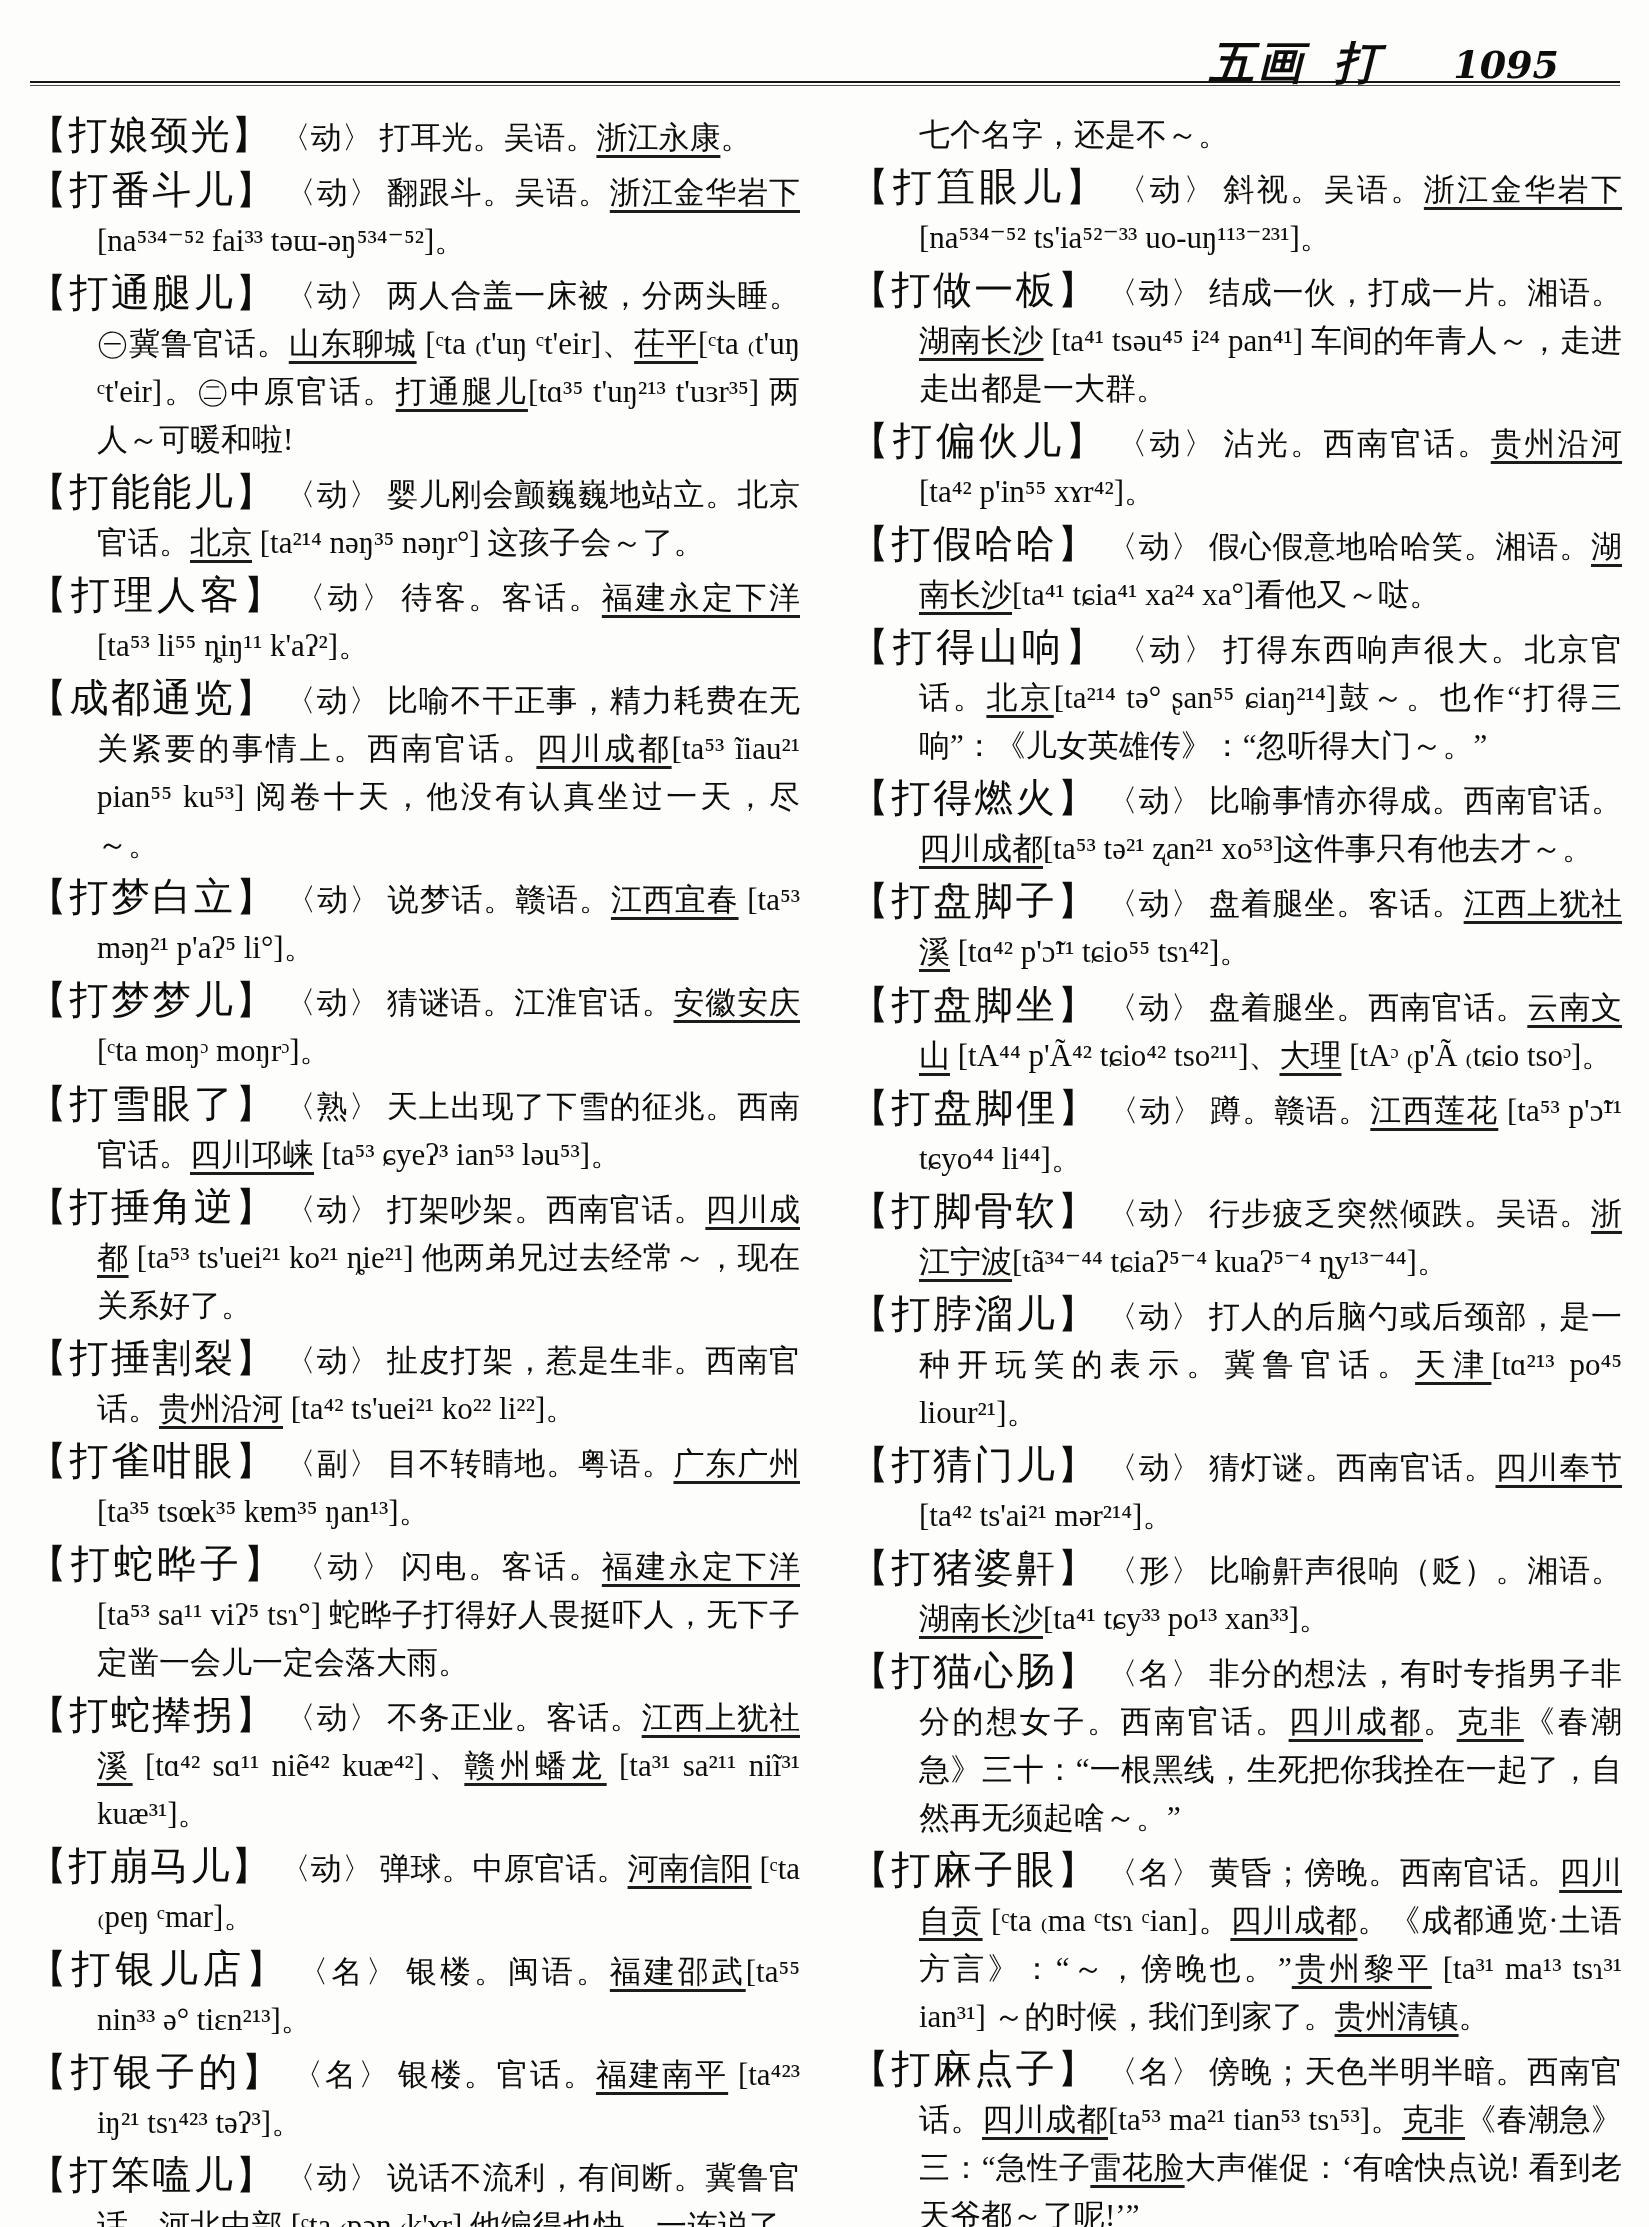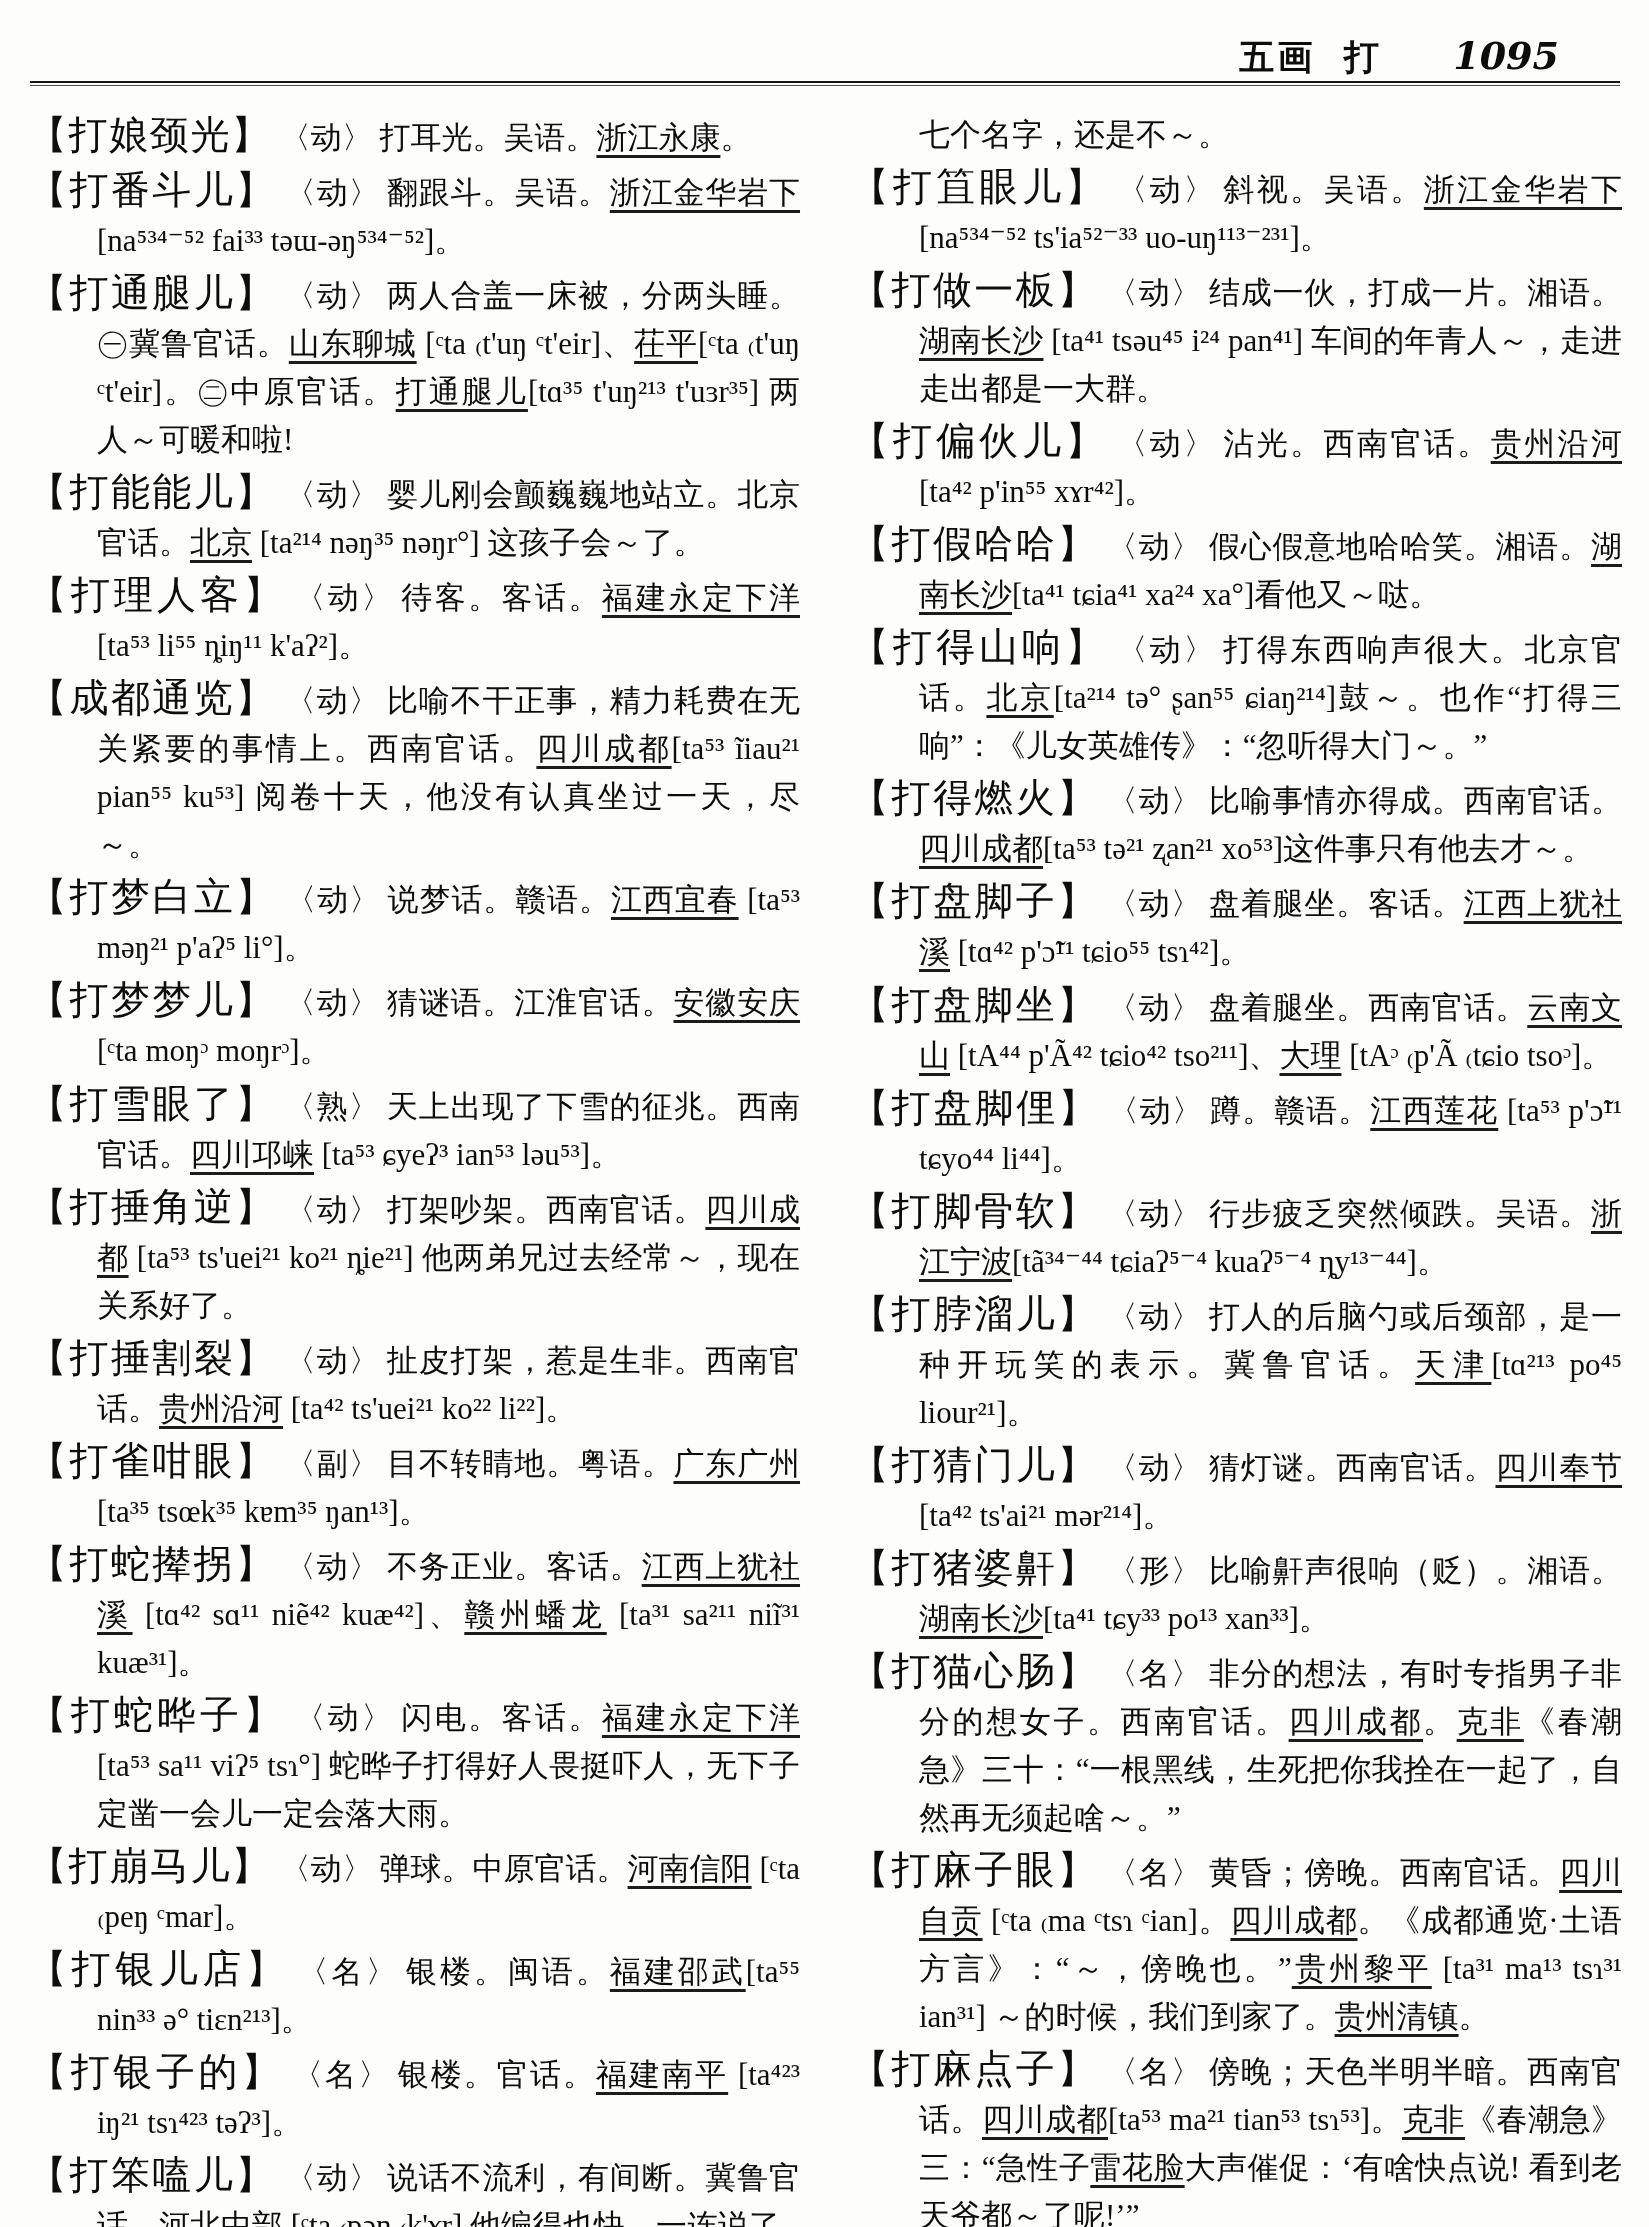--- a/index.html
+++ b/index.html
@@ -1,21 +1,21 @@
 <!DOCTYPE html>
 <html style="font-size:13.2px"><head>
 <meta charset="utf-8">
 <style>
   html,body{margin:0;padding:0;width:1650px;height:2227px;overflow:hidden;
     background:#fdfdfb;color:#0d0d0d;
     font-family:"Liberation Serif","DejaVu Serif","DejaVu Sans",serif;}
   .page{padding:13.2px 28px 0 28px;}
   .header{position:relative;height:68px;}
   .hdr-right{position:absolute;right:63px;top:20px;white-space:nowrap;}
-  .hdr-sec,.hdr-char{font-size:35px;font-weight:700;letter-spacing:3.3px;}
+  .hdr-sec,.hdr-char{font-size:45px;font-weight:700;letter-spacing:3.3px;font-style:italic;}
   .hdr-char{margin-left:28px;}
   .hdr-num{font-size:38px;font-weight:700;font-style:italic;margin-left:71px;
     font-family:"DejaVu Serif","Liberation Serif",serif;margin-top:10px;}
   .rule{border-top:2.5px solid #151515;border-bottom:0.8px solid #4a4a4a;height:1.6px;margin:0 1.6px;}
   .columns{display:flex;justify-content:space-between;margin-top:25px;}
   .col{width:772px;font-size:31px;line-height:48px;text-align:justify;}
   .entry{margin-bottom:4.1px;padding-left:69px;text-indent:-69px;}
   .entry.cont{text-indent:0;}
   .hw{font-weight:400;font-size:39px;line-height:48px;letter-spacing:1.6px;white-space:nowrap;}
   .pos{margin:0 6.6px 0 8.2px;}
@@ -39,22 +39,22 @@
         <div class="entry"><span class="hw">【打通腿儿】</span><span class="pos">〈动〉</span><span>两人合盖一床被，分两头睡。㊀冀鲁官话。</span><span class="pn">山东聊城</span><span> [ᶜta ₍t'uŋ ᶜt'eir]、</span><span class="pn">茌平</span><span>[ᶜta ₍t'uŋ ᶜt'eir]。㊁中原官话。</span><span class="pn">打通腿儿</span><span>[tɑ³⁵ t'uŋ²¹³ t'uɜr³⁵] 两人～可暖和啦!</span></div>
         <div class="entry"><span class="hw">【打能能儿】</span><span class="pos">〈动〉</span><span>婴儿刚会颤巍巍地站立。北京官话。</span><span class="pn">北京</span><span> [ta²¹⁴ nəŋ³⁵ nəŋr°] 这孩子会～了。</span></div>
         <div class="entry"><span class="hw">【打理人客】</span><span class="pos">〈动〉</span><span>待客。客话。</span><span class="pn">福建永定下洋</span><span> [ta⁵³ li⁵⁵ ȵiŋ¹¹ k'aʔ²]。</span></div>
         <div class="entry"><span class="hw">【成都通览】</span><span class="pos">〈动〉</span><span>比喻不干正事，精力耗费在无关紧要的事情上。西南官话。</span><span class="pn">四川成都</span><span>[ta⁵³ ĩiau²¹ pian⁵⁵ ku⁵³] 阅卷十天，他没有认真坐过一天，尽～。</span></div>
         <div class="entry"><span class="hw">【打梦白立】</span><span class="pos">〈动〉</span><span>说梦话。赣语。</span><span class="pn">江西宜春</span><span> [ta⁵³ məŋ²¹ p'aʔ⁵ li°]。</span></div>
         <div class="entry"><span class="hw">【打梦梦儿】</span><span class="pos">〈动〉</span><span>猜谜语。江淮官话。</span><span class="pn">安徽安庆</span><span>[ᶜta moŋᵓ moŋrᵓ]。</span></div>
         <div class="entry"><span class="hw">【打雪眼了】</span><span class="pos">〈熟〉</span><span>天上出现了下雪的征兆。西南官话。</span><span class="pn">四川邛崃</span><span> [ta⁵³ ɕyeʔ³ ian⁵³ ləu⁵³]。</span></div>
         <div class="entry"><span class="hw">【打捶角逆】</span><span class="pos">〈动〉</span><span>打架吵架。西南官话。</span><span class="pn">四川成都</span><span> [ta⁵³ ts'uei²¹ ko²¹ ȵie²¹] 他两弟兄过去经常～，现在关系好了。</span></div>
         <div class="entry"><span class="hw">【打捶割裂】</span><span class="pos">〈动〉</span><span>扯皮打架，惹是生非。西南官话。</span><span class="pn">贵州沿河</span><span> [ta⁴² ts'uei²¹ ko²² li²²]。</span></div>
         <div class="entry"><span class="hw">【打雀咁眼】</span><span class="pos">〈副〉</span><span>目不转睛地。粤语。</span><span class="pn">广东广州</span><span> [ta³⁵ tsœk³⁵ kɐm³⁵ ŋan¹³]。</span></div>
+        <div class="entry"><span class="hw">【打蛇晔子】</span><span class="pos">〈动〉</span><span>闪电。客话。</span><span class="pn">福建永定下洋</span><span> [ta⁵³ sa¹¹ viʔ⁵ tsɿ°] 蛇晔子打得好人畏挺吓人，无下子定凿一会儿一定会落大雨。</span></div>
         <div class="entry"><span class="hw">【打蛇撵拐】</span><span class="pos">〈动〉</span><span>不务正业。客话。</span><span class="pn">江西上犹社溪</span><span> [tɑ⁴² sɑ¹¹ niẽ⁴² kuæ⁴²]、</span><span class="pn">赣州蟠龙</span><span> [ta³¹ sa²¹¹ niĩ³¹ kuæ³¹]。</span></div>
-        <div class="entry"><span class="hw">【打蛇晔子】</span><span class="pos">〈动〉</span><span>闪电。客话。</span><span class="pn">福建永定下洋</span><span> [ta⁵³ sa¹¹ viʔ⁵ tsɿ°] 蛇晔子打得好人畏挺吓人，无下子定凿一会儿一定会落大雨。</span></div>
         <div class="entry"><span class="hw">【打崩马儿】</span><span class="pos">〈动〉</span><span>弹球。中原官话。</span><span class="pn">河南信阳</span><span> [ᶜta ₍peŋ ᶜmar]。</span></div>
         <div class="entry"><span class="hw">【打银儿店】</span><span class="pos">〈名〉</span><span>银楼。闽语。</span><span class="pn">福建邵武</span><span>[ta⁵⁵ nin³³ ə° tiɛn²¹³]。</span></div>
         <div class="entry"><span class="hw">【打银子的】</span><span class="pos">〈名〉</span><span>银楼。官话。</span><span class="pn">福建南平</span><span> [ta⁴²³ iŋ²¹ tsɿ⁴²³ təʔ³]。</span></div>
         <div class="entry"><span class="hw">【打笨嗑儿】</span><span class="pos">〈动〉</span><span>说话不流利，有间断。冀鲁官话。</span><span class="pn">河北中部</span><span> [ᶜta ₍pən ₍k'ɤr] 他编得也快，一连说了</span></div>
       </div>
     <div class="col">
         <div class="entry cont"><span>七个名字，还是不～。</span></div>
         <div class="entry"><span class="hw">【打笡眼儿】</span><span class="pos">〈动〉</span><span>斜视。吴语。</span><span class="pn">浙江金华岩下</span><span> [na⁵³⁴⁻⁵² ts'ia⁵²⁻³³ uo-uŋ¹¹³⁻²³¹]。</span></div>
         <div class="entry"><span class="hw">【打做一板】</span><span class="pos">〈动〉</span><span>结成一伙，打成一片。湘语。</span><span class="pn">湖南长沙</span><span> [ta⁴¹ tsəu⁴⁵ i²⁴ pan⁴¹] 车间的年青人～，走进走出都是一大群。</span></div>
         <div class="entry"><span class="hw">【打偏伙儿】</span><span class="pos">〈动〉</span><span>沾光。西南官话。</span><span class="pn">贵州沿河</span><span>[ta⁴² p'in⁵⁵ xɤr⁴²]。</span></div>

